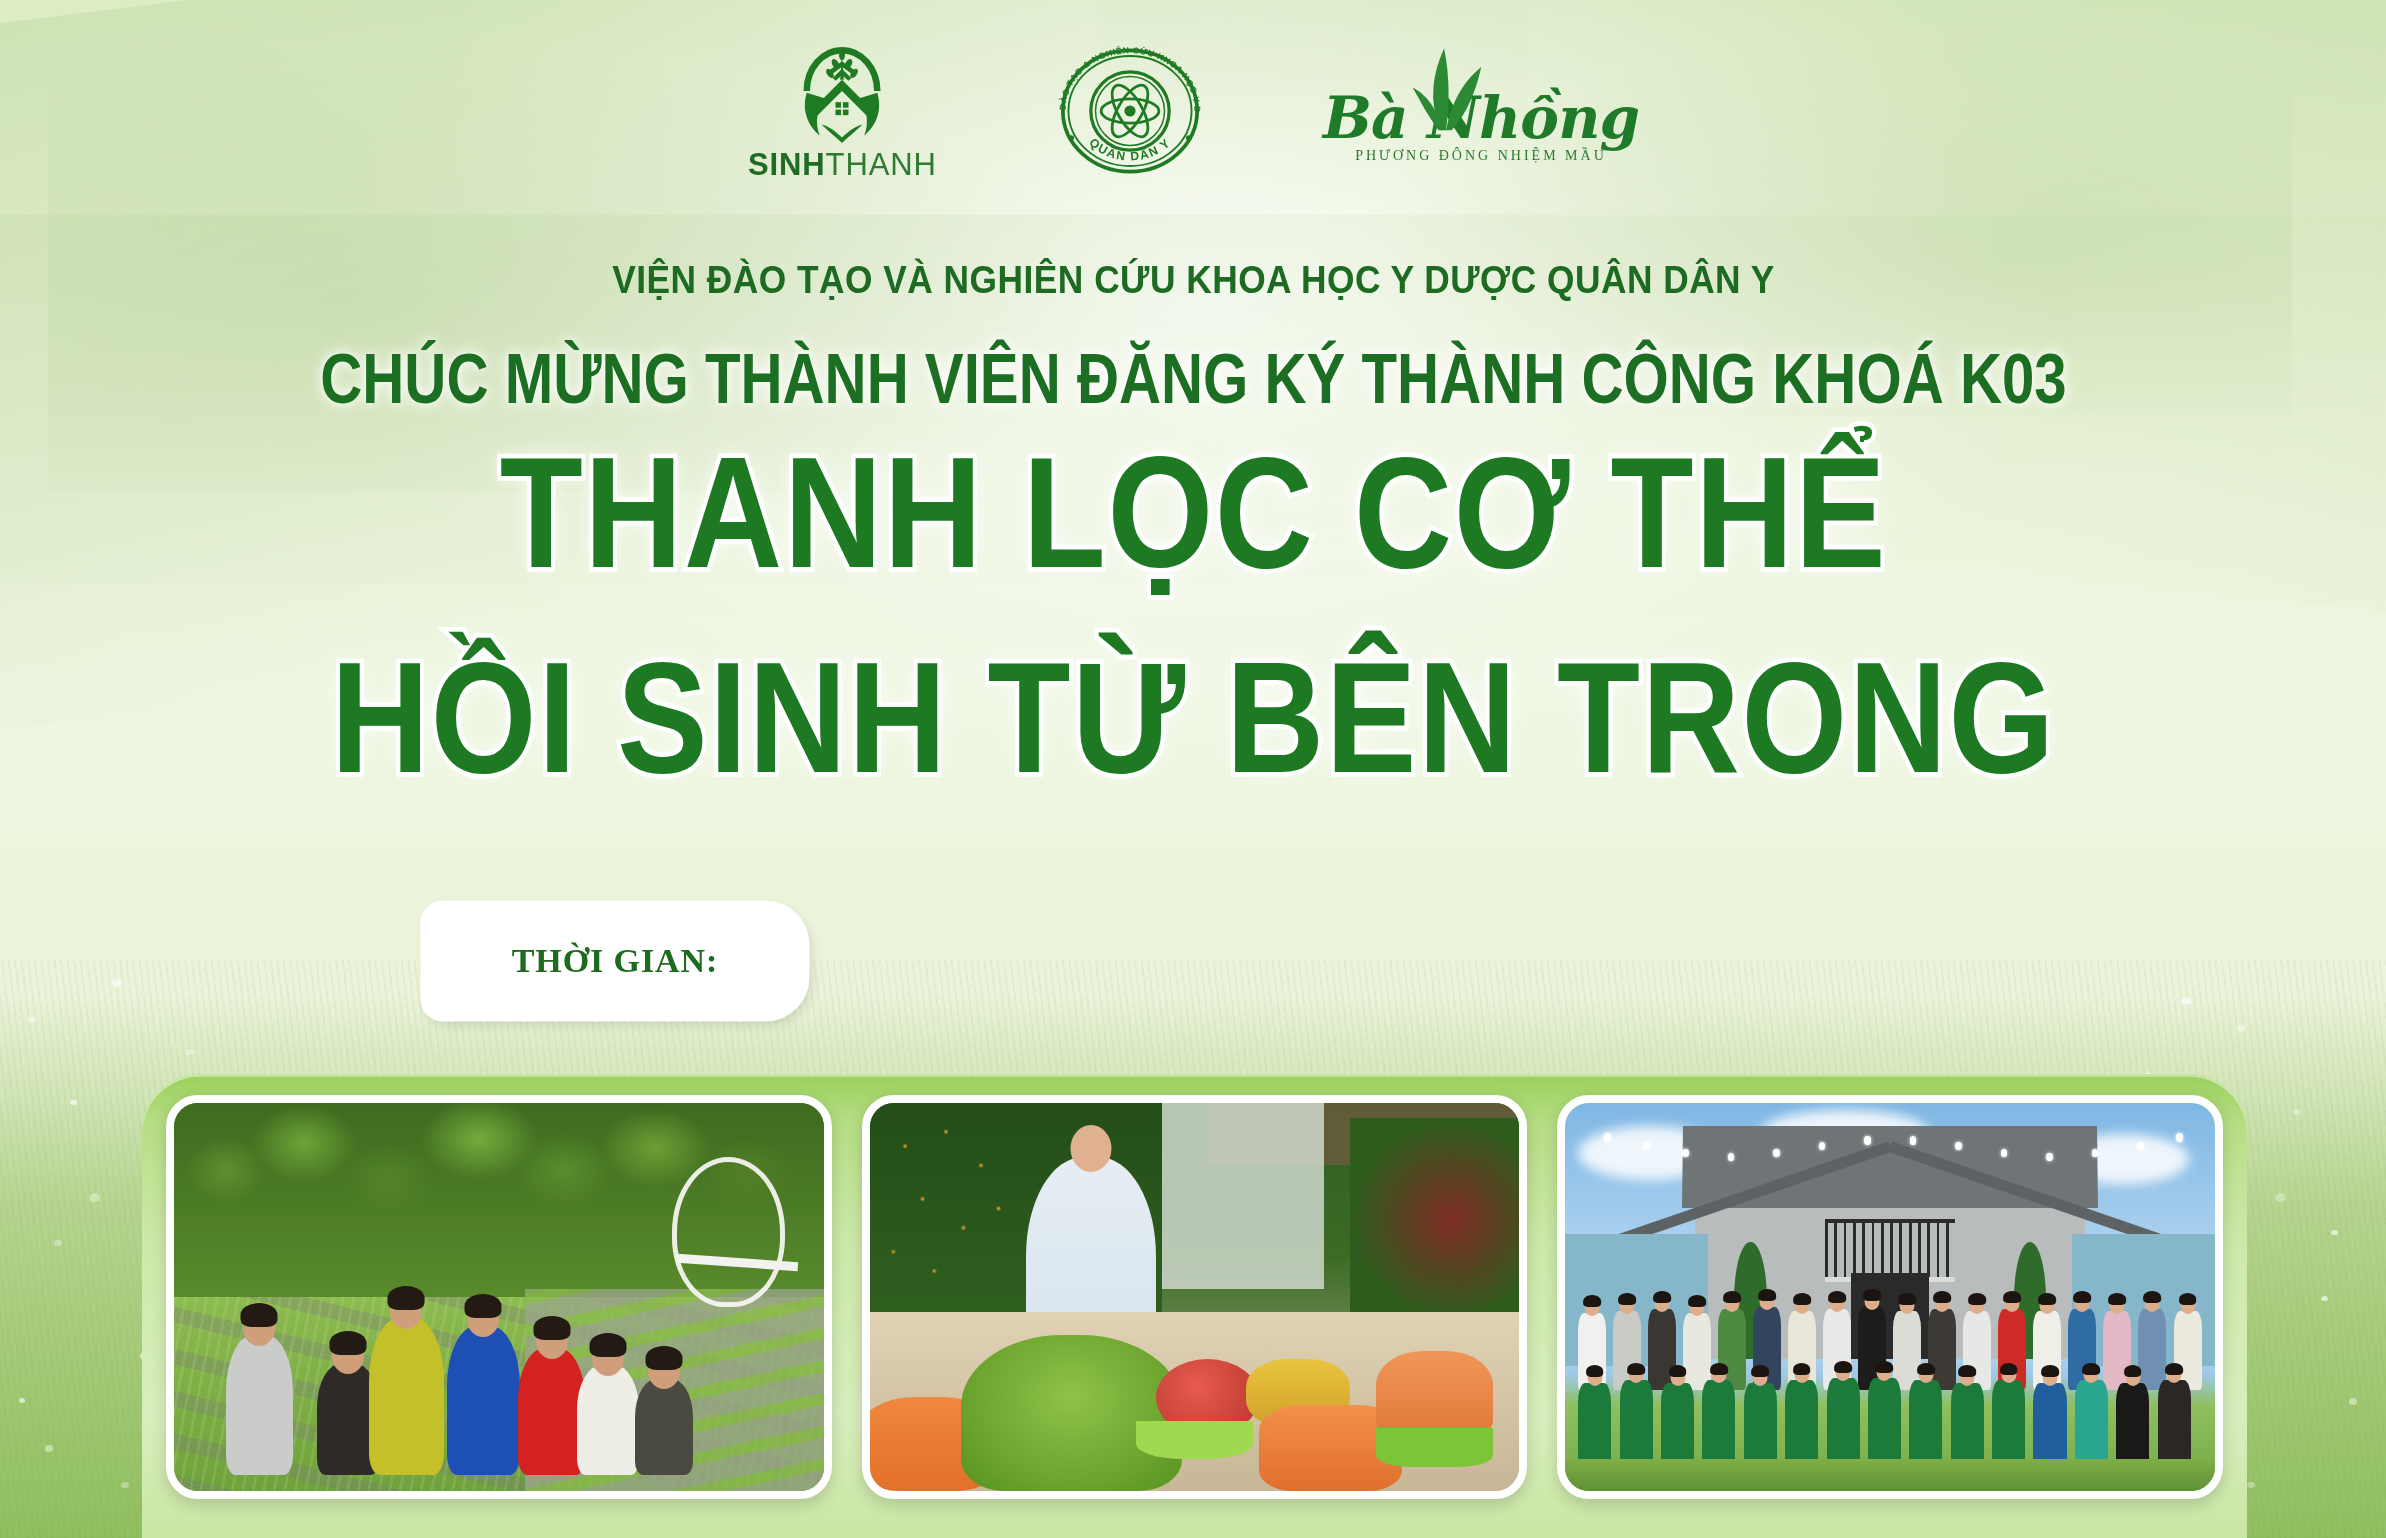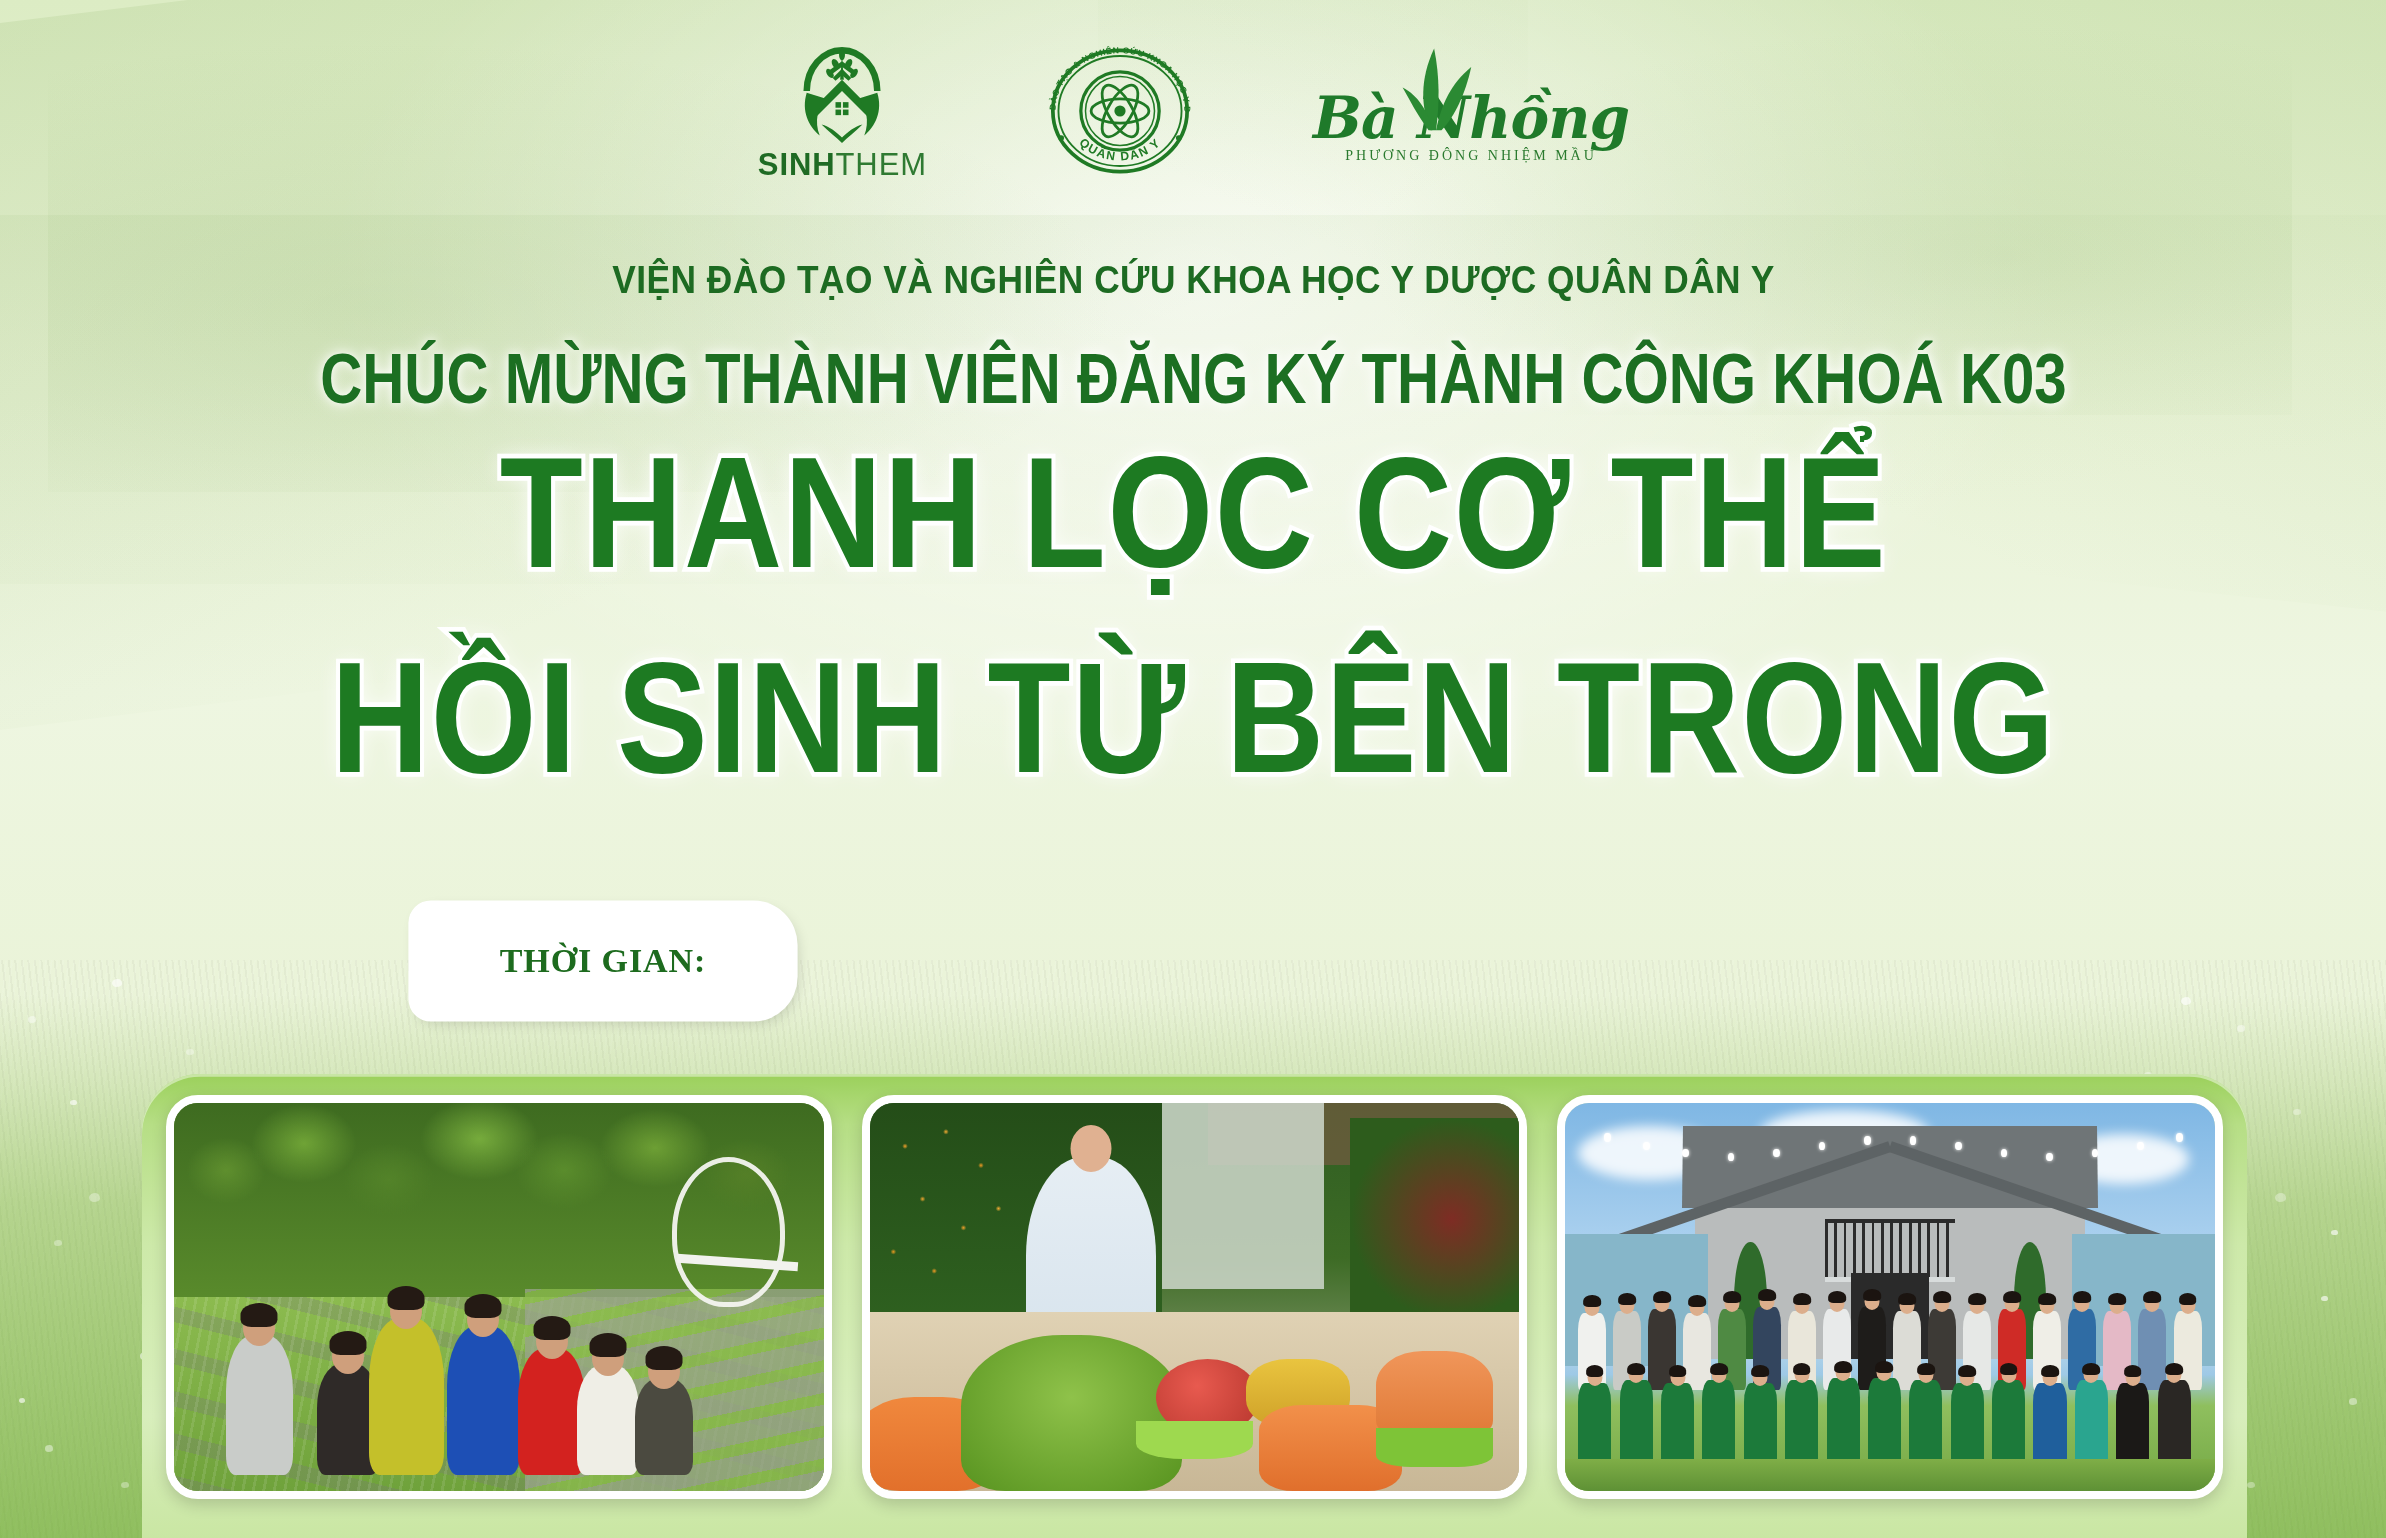--- a/index.html
+++ b/index.html
@@ -97,21 +97,21 @@
     box-shadow:0 0 0 6.5px #ffffff, 0 5.6px 17px rgba(0,0,0,.18);
   }
   .infobar .greenbar .txt{
     position:absolute;left:261px;right:43px;top:0;bottom:0;
     display:flex;flex-direction:column;align-items:center;justify-content:center;
     color:#fff;font-family:"Liberation Serif",serif;font-weight:bold;
     font-size:37px;line-height:1.22;letter-spacing:0.4px;text-align:center;
     transform:scaleX(.95);
   }
   .infobar .whitebox{
-    position:absolute;left:1px;top:0;width:378px;height:110px;background:#fff;
+    position:absolute;left:13px;top:0;width:378px;height:110px;background:#fff;
     border-radius:17px 39px 39px 17px;
     box-shadow:0 0 0 5.6px #ffffff, 3.7px 4.7px 15px rgba(0,0,0,.20);
     display:flex;flex-direction:column;align-items:center;justify-content:center;
     z-index:2;
   }
   .whitebox .l1{font-family:"Liberation Serif",serif;font-weight:bold;font-size:34px;
     color:#1d6b1e;letter-spacing:0.9px;line-height:1.12;}
   .whitebox .l2{font-family:"Liberation Serif",serif;font-weight:bold;font-size:42px;
     color:#1d6b1e;letter-spacing:0px;line-height:1.12;}
 
@@ -285,21 +285,21 @@
             <rect x="63" y="68" width="6" height="6"></rect>
           <rect x="55" y="76" width="6" height="6"></rect>
             <rect x="63" y="76" width="6" height="6"></rect>
           <path d="M24 58c-6 20 2 36 14 46 -6-16-2-30 6-40z"></path>
           <path d="M100 58c6 20-2 36-14 46 6-16 2-30-6-40z"></path>
           <path d="M40 92c8 8 16 14 22 20 6-6 14-12 22-20 -8 2-16 8-22 14 -6-6-14-12-22-14z"></path>
         </g>
       </svg>
       <div class="themp">
         <span class="b">SINH</span>
-          <span class="n">THEM</span>
+          <span class="n">THANH</span>
       </div>
     </div>
 
     <div class="logo">
       <svg width="166" height="140" viewBox="0 0 178 150">
         <defs>
           <path id="arcTop" d="M20 75 A69 62 0 0 1 158 75"></path>
           <path id="arcBot" d="M30 75 A59 53 0 0 0 148 75"></path>
         </defs>
         <ellipse cx="89" cy="75" rx="72" ry="65" fill="none" stroke="#1f7a24" stroke-width="4"></ellipse>

